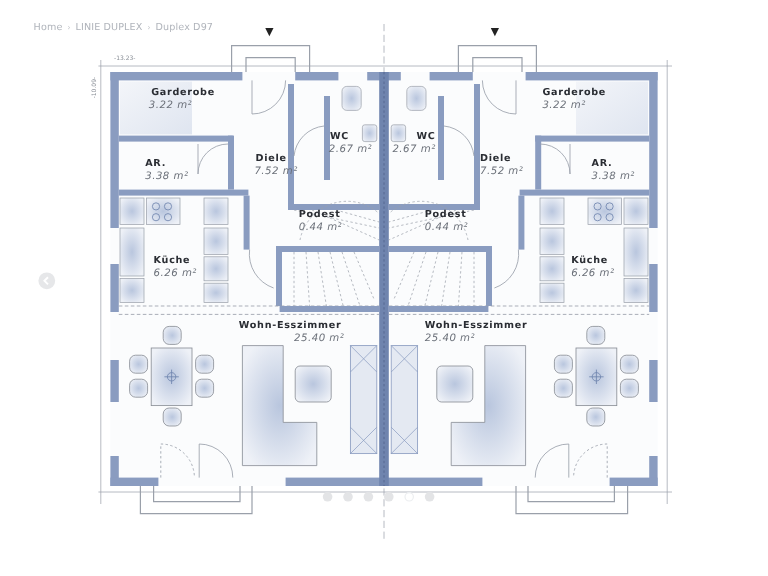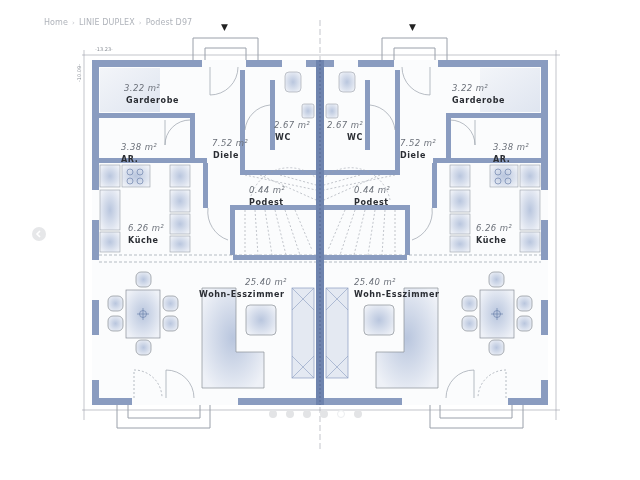--- a/index.html
+++ b/index.html
@@ -1,37 +1,37 @@
 <!DOCTYPE html>
 <html><head>
 <meta charset="utf-8">
 <style>
   html, body { margin:0; padding:0; background:#ffffff; }
   body { width:640px; height:480px; position:relative; overflow:hidden; font-family:"DejaVu Sans", sans-serif; }
-  .breadcrumb { position:absolute; left:44px; top:18px; font-size:8px; color:#b0b4bb; letter-spacing:0.1px; display:flex; gap:4px; align-items:center; }
+  .breadcrumb { position:absolute; left:28px; top:18px; font-size:8px; color:#b0b4bb; letter-spacing:0.1px; display:flex; gap:4px; align-items:center; }
   .breadcrumb .sep { color:#c4c7cc; font-size:7px; }
   .breadcrumb a { color:#b0b4bb; text-decoration:none; }
   .plan { position:absolute; left:0; top:0; width:640px; height:480px; }
-  .label { position:absolute; font-size:8px; color:#2a2d33; font-weight:bold; letter-spacing:0.6px; white-space:nowrap;margin-top:24px; }
+  .label { position:absolute; font-size:8px; color:#2a2d33; font-weight:bold; letter-spacing:0.6px; white-space:nowrap; }
   .area { position:absolute; font-size:8.5px; color:#6b7079; letter-spacing:0.4px; white-space:nowrap;font-style:italic; }
   .nav-prev { position:absolute; left:32px; top:227px; width:14px; height:14px; border-radius:50%; background:#e6e7e9; display:flex; align-items:center; justify-content:center; cursor:pointer; }
   .dots { position:absolute; left:269px; top:410px; display:flex; gap:9px; }
   .dot { width:8px; height:8px; border-radius:50%; background:#e3e4e6; cursor:pointer; }
   .dot.active { background:#ffffff; border:1px solid #eceef0; width:6px; height:6px; }
   .dim { position:absolute; font-size:5px; color:#8a8f97; }
 </style>
 </head>
 <body>
 
 <nav class="breadcrumb">
   <a href="#">Home</a>
   <span class="sep">›</span>
   <a href="#">LINIE DUPLEX</a>
   <span class="sep">›</span>
-  <span>Podest D97</span>
+  <span>Duplex D97</span>
 </nav>
 
 <div class="plan">
   <svg width="640" height="480" viewBox="0 0 640 480" xmlns="http://www.w3.org/2000/svg">
     <defs>
       <radialGradient id="furn" cx="50%" cy="50%" r="60%">
         <stop offset="0%" stop-color="#b9c6de"></stop>
         <stop offset="100%" stop-color="#eef1f7"></stop>
       </radialGradient>
       <linearGradient id="shade" x1="0" y1="0" x2="1" y2="1">

